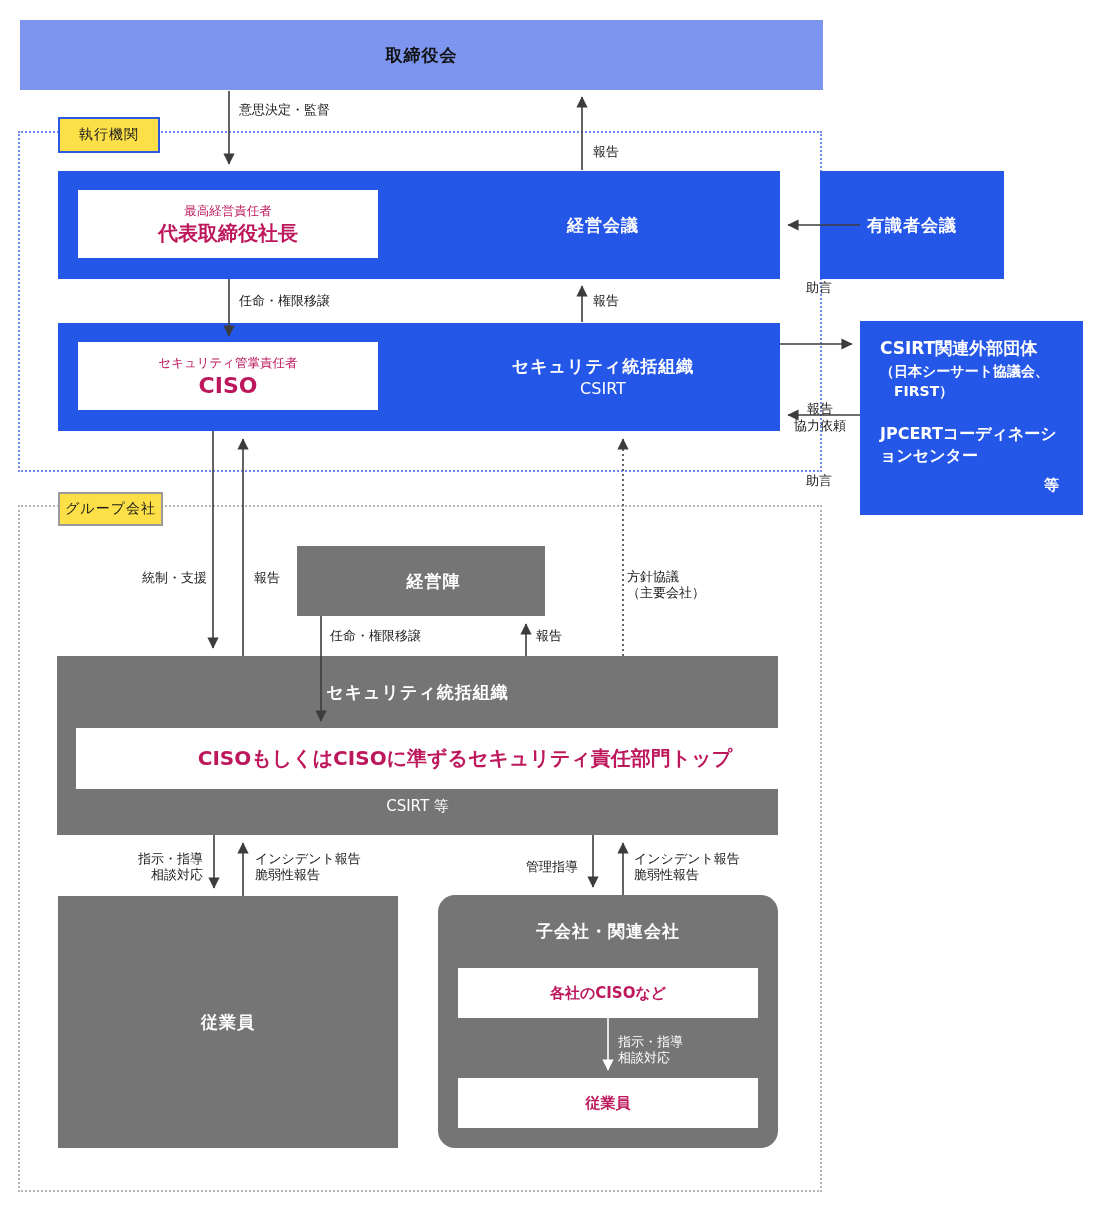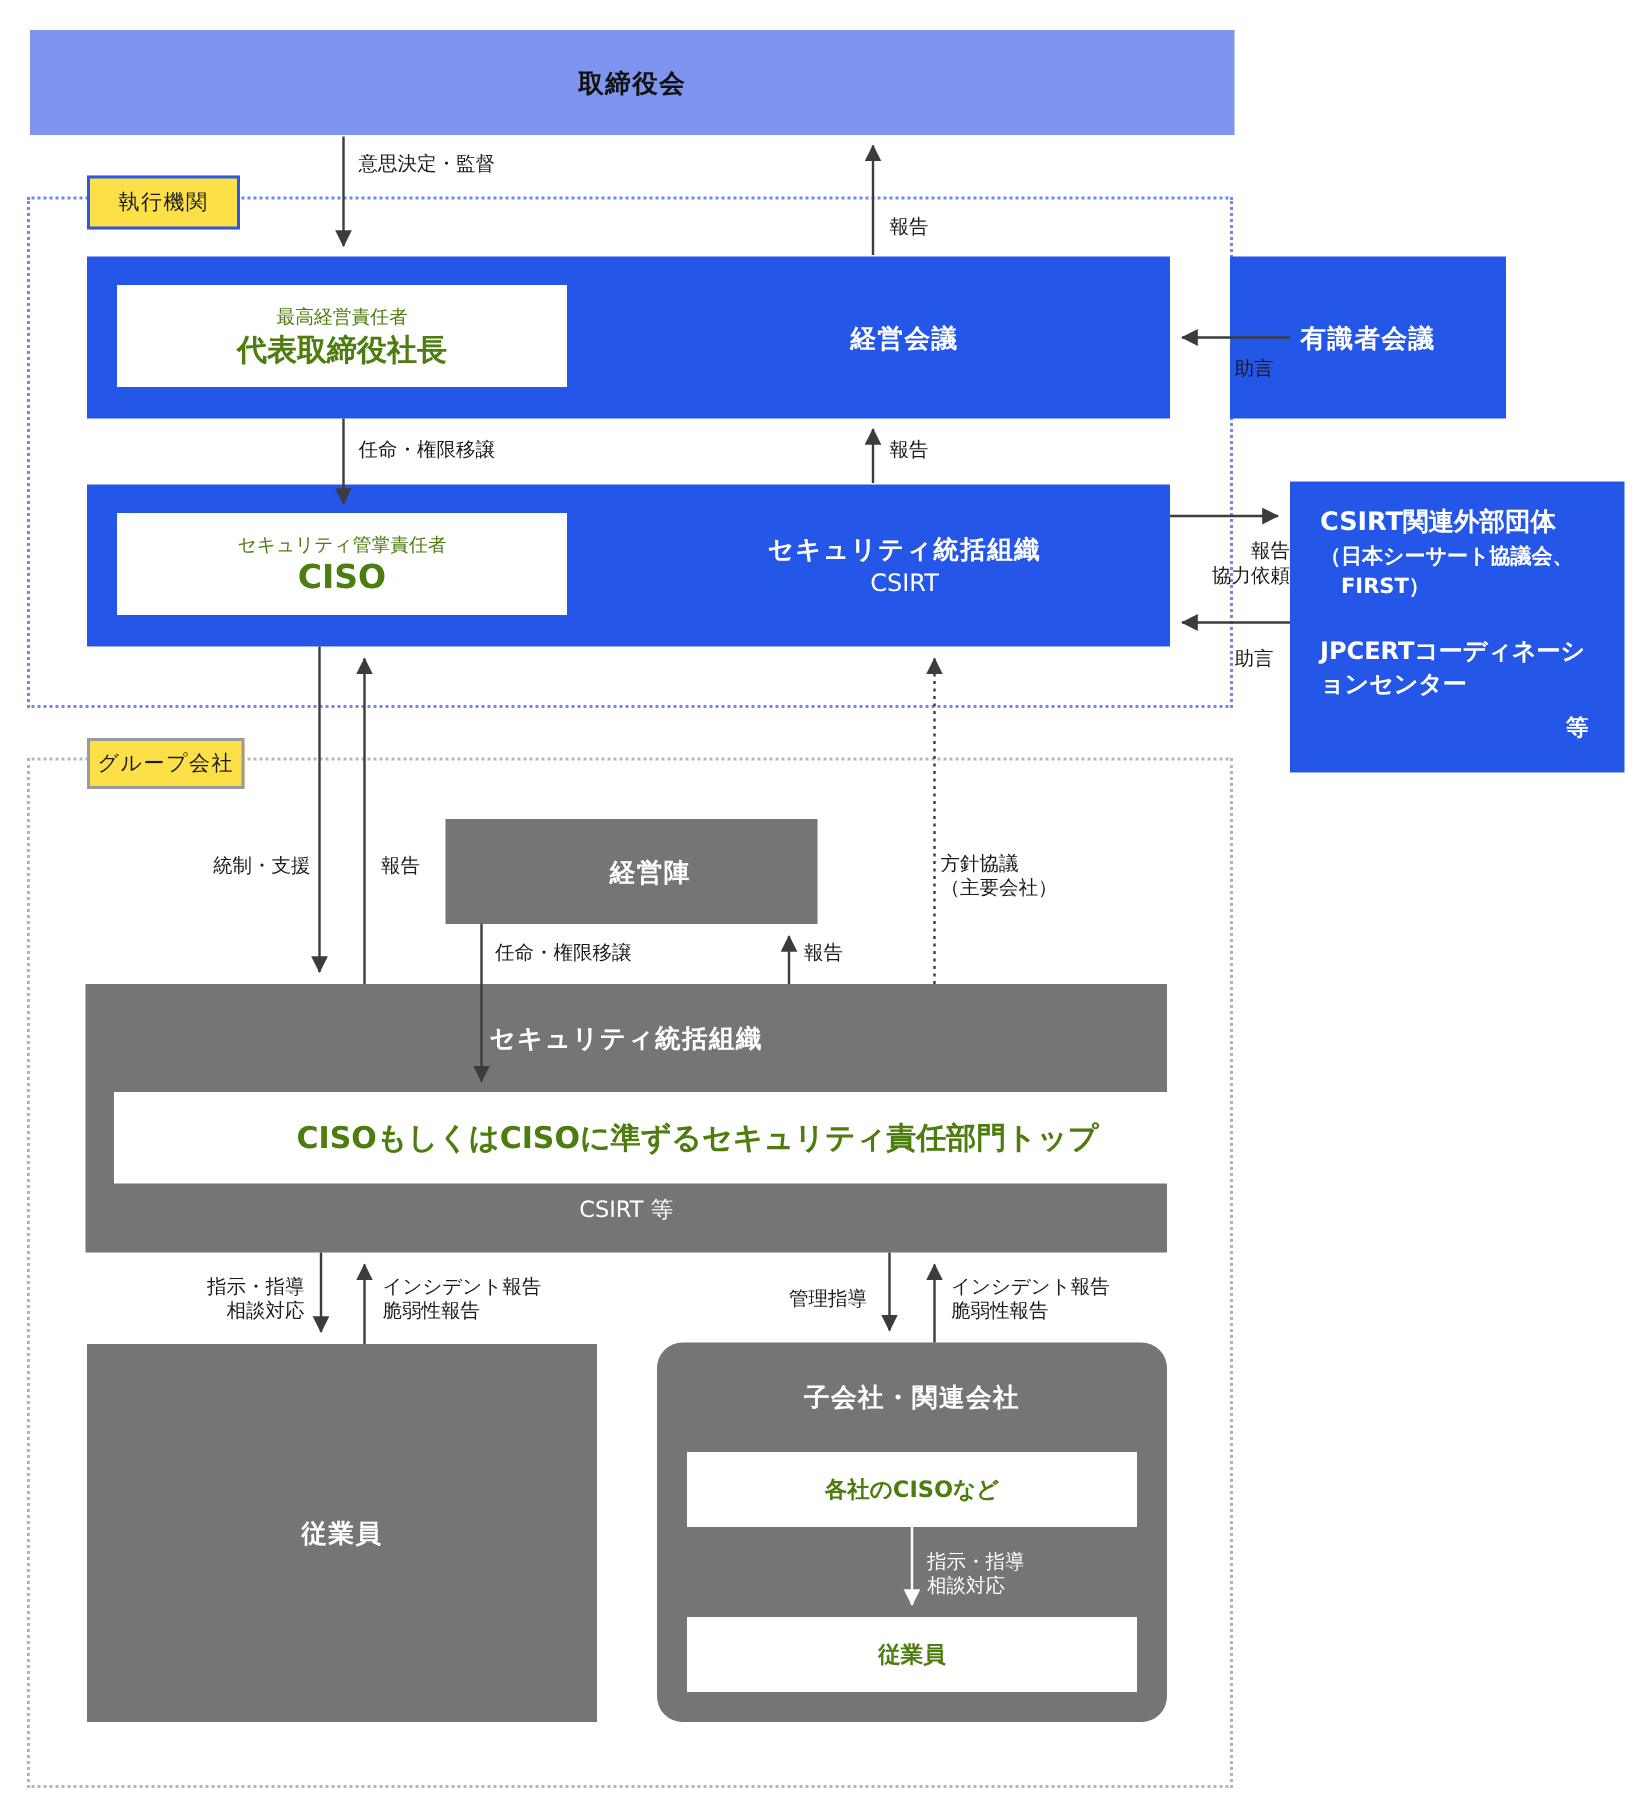--- a/index.html
+++ b/index.html
@@ -13,21 +13,21 @@
   .region-label{position:absolute;z-index:6;background:#fde047;display:flex;align-items:center;justify-content:center;
     font-size:14px;letter-spacing:1px;}
   .region-label-exec{left:58px;top:117px;width:98px;height:32px;border:2px solid #2a5ae0;}
   .region-label-group{left:58px;top:492px;width:101px;height:30px;border:2px solid #9a9a9a;}
 
   
   .box{position:absolute;z-index:2;display:flex;align-items:center;justify-content:center;box-sizing:border-box;}
   .blue{background:#2456e8;color:#fff;}
   .lightblue{background:#7d95ef;color:#111;}
   .gray{background:#757575;color:#fff;}
-  .whitebox{background:#fff;color:#4d7c0f;display:flex;flex-direction:column;align-items:center;justify-content:center;}
+  .whitebox{background:#fff;color:#be185d;display:flex;flex-direction:column;align-items:center;justify-content:center;}
   .title-lg{font-size:17px;font-weight:bold;letter-spacing:1px;}
 
   .board{left:20px;top:20px;width:803px;height:70px;}
 
   .row{left:58px;width:722px;height:108px;}
   .row-mgmt{top:171px;}
   .row-csirt{top:323px;}
   .row .inner{position:absolute;left:20px;top:19px;width:300px;height:68px;}
   .row .rtitle{position:absolute;left:320px;top:0;width:402px;height:108px;display:flex;
     flex-direction:column;align-items:center;justify-content:center;padding-left:24px;}
@@ -58,21 +58,21 @@
   .subs{left:438px;top:895px;width:340px;height:253px;flex-direction:column;justify-content:flex-start;border-radius:17px;}
   .subs .stitle{height:73px;display:flex;align-items:center;}
   .subs .sciso{position:absolute;left:20px;top:73px;width:300px;height:50px;font-size:15px;font-weight:bold;}
   .subs .semp{position:absolute;left:20px;top:183px;width:300px;height:50px;font-size:15px;font-weight:bold;}
 
   
   svg.arrows{position:absolute;left:0;top:0;z-index:4;pointer-events:none;}
 
   
   .albl{position:absolute;z-index:5;font-size:13px;line-height:16px;white-space:nowrap;}
-  .albl.center{text-align:right;}
+  .albl.center{text-align:center;margin-top:41px;}
   .albl.right{text-align:right;}
   .albl.white{color:#fff;}
   .l-decide{left:239px;top:102px;}
   .l-report-board{left:593px;top:144px;}
   .l-appoint{left:239px;top:293px;}
   .l-report-mgmt{left:593px;top:293px;}
   .l-advice-mgmt{left:789px;top:239px;width:60px;}
   .l-report-ext{left:780px;top:359px;width:80px;line-height:17px;}
   .l-advice-csirt{left:789px;top:432px;width:60px;}
   .l-control{left:115px;top:570px;width:92px;}

